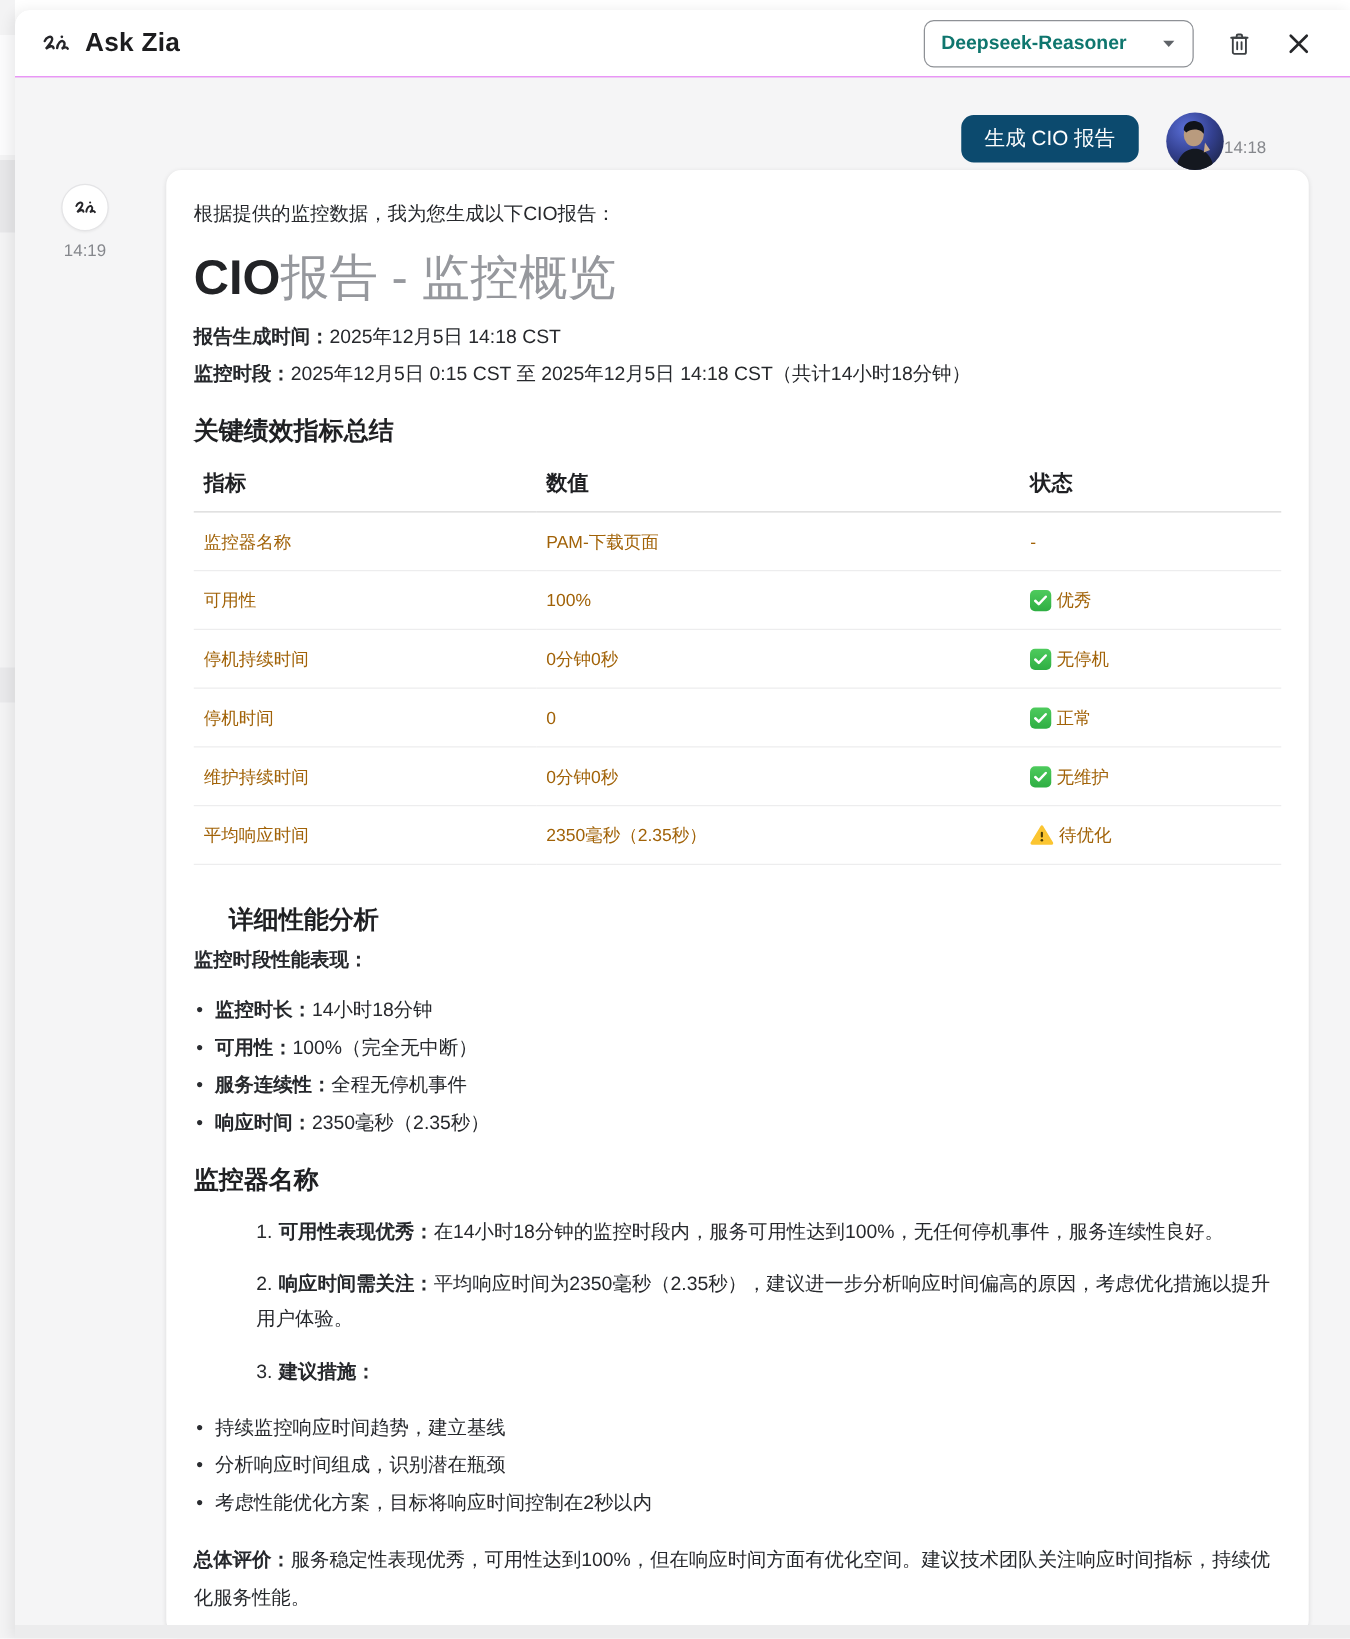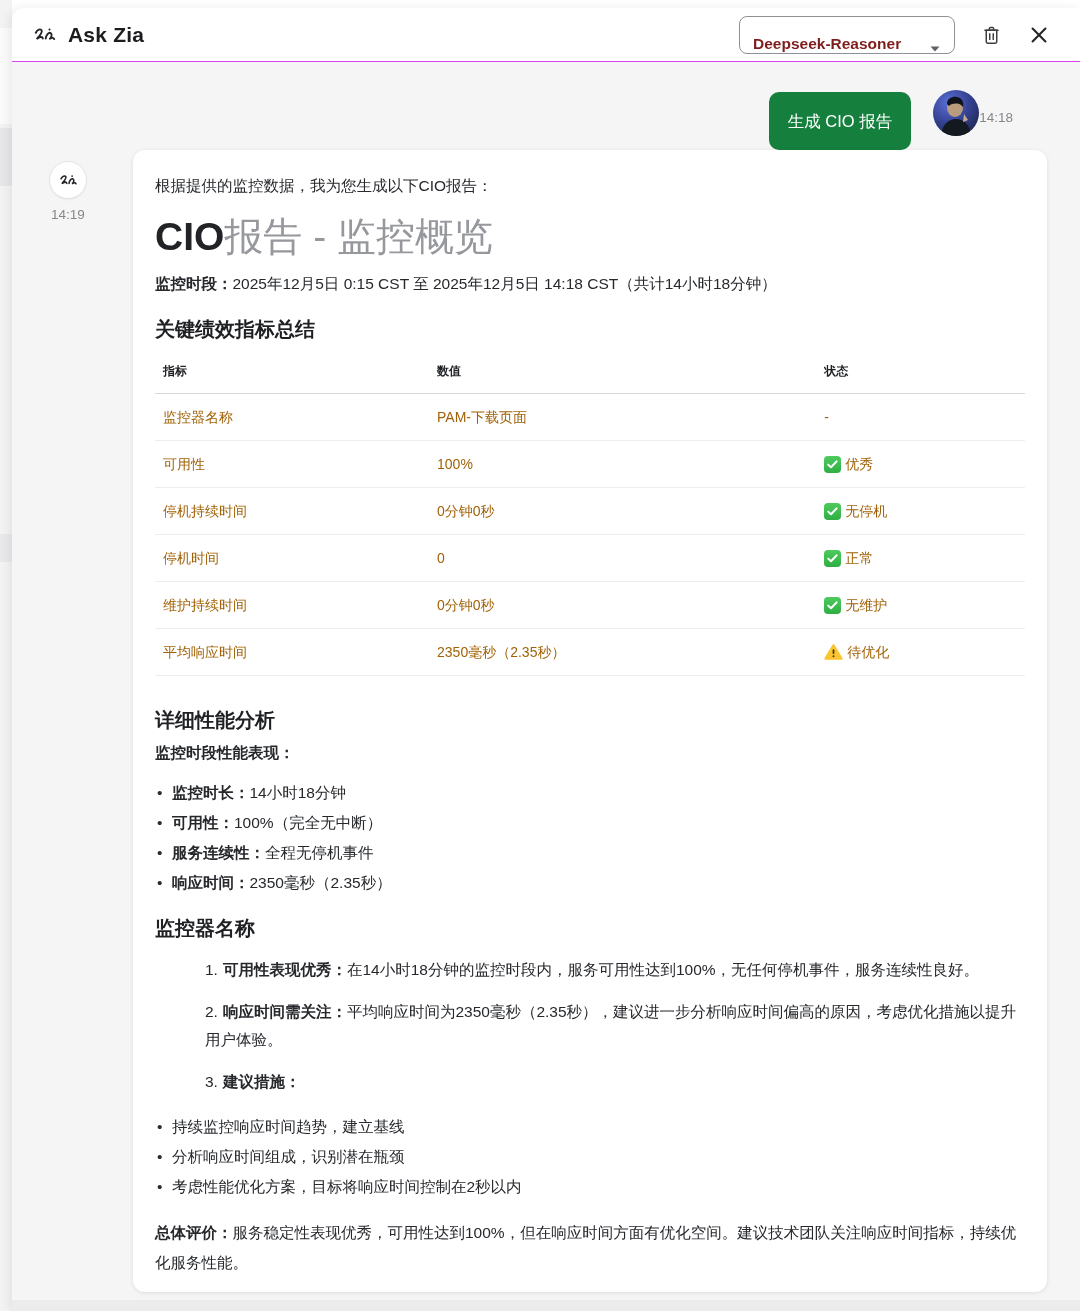--- a/index.html
+++ b/index.html
@@ -24,35 +24,35 @@
   
   .header {
     height:54px; background:#fff; border-bottom:1px solid #d946ef;
     border-top-left-radius:12px; display:flex; align-items:center;
     padding:0 30px 0 20px; flex:0 0 auto;
   }
   .brand { display:flex; align-items:center; gap:10px; }
   .brand-title { font-size:21px; font-weight:700; color:#1d1d1f; letter-spacing:.2px; }
   .header-right { margin-left:auto; display:flex; align-items:center; gap:26px; }
   .model-btn {
-    display:flex; align-items:flex-end; justify-content:space-between;
+    display:flex; align-items:center; justify-content:space-between;
     width:216px; height:38px; padding:0 13px; background:#fff;
     border:1.5px solid #8e9196; border-radius:8px; cursor:pointer;
-    font-family:inherit; font-size:15.5px; font-weight:700; color:#7f1d1d;
+    font-family:inherit; font-size:15.5px; font-weight:700; color:#0f766e;
   }
   .icon-btn { background:none; border:none; cursor:pointer; display:flex; align-items:center; justify-content:center; padding:0; }
 
   
   .content { flex:1; position:relative; overflow:hidden; }
   .bottom-strip { position:absolute; left:0; right:0; bottom:0; height:11px; background:#ececed; }
 
   .user-row { display:flex; justify-content:flex-end; align-items:flex-start; margin-top:28px; padding-right:67px; }
   .user-bubble {
-    margin-right:22px; margin-top:2px; background:#15803d; color:#fff;
-    font-size:16.5px; padding:19px 19px; border-radius:10px; line-height:20px;
+    margin-right:22px; margin-top:2px; background:#0c4a6e; color:#fff;
+    font-size:16.5px; padding:9px 19px; border-radius:10px; line-height:20px;
   }
   .avatar-col { display:flex; align-items:center; }
   .user-avatar {
     width:46px; height:46px; border-radius:50%; overflow:hidden;
     background:radial-gradient(circle at 35% 28%, #5a6fd8 0%, #33408f 48%, #161d33 100%);
     position:relative;
   }
   .user-avatar svg { position:absolute; left:0; top:0; }
   .msg-time { margin-top:8px; font-size:13.5px; color:#85878c; }
 
@@ -73,35 +73,35 @@
   .intro { font-size:15.5px; }
   .report-title { margin-top:19px; font-size:39px; line-height:40px; font-weight:600; color:#222326; }
   .report-title .suffix { font-weight:300; color:#96989d; }
   .meta { margin-top:12px; }
   .meta p { line-height:30px; }
   .b { font-weight:700; }
   h2.sec { font-size:20px; font-weight:700; color:#1f2023; margin-top:16px; line-height:28px; }
 
   table.kpi { width:100%; border-collapse:collapse; margin-top:6px; }
   table.kpi th {
-    text-align:left; font-size:12px; font-weight:700; color:#1f2023;
+    text-align:left; font-size:17px; font-weight:700; color:#1f2023;
     padding:10px 8px; border-bottom:1px solid #d7d7d8;
   }
   table.kpi td { padding:11px 8px; border-bottom:1px solid #ededee; font-size:14px; color:#a16207; }
   .col-metric { width:31.5%; } .col-value { width:44.5%; } .col-status { width:24%; }
   .status-cell { display:flex; align-items:center; gap:4px; }
 
   .check-badge {
     width:17px; height:17px; border-radius:4px; flex:0 0 auto;
     background:linear-gradient(180deg,#4ecb5d,#2eae43);
     display:inline-flex; align-items:center; justify-content:center;
   }
   .warn-badge { width:19px; height:18px; flex:0 0 auto; display:inline-flex; }
 
-  h2.sec.gap-lg { margin-top:30px; }
+  h2.sec.gap-lg { margin-top:30px;margin-left:28px; }
   .perf-sub { font-weight:700; margin-top:6px; line-height:26px; }
   ul.dots { list-style:none; margin-top:12px; }
   ul.dots li { position:relative; padding-left:17px; line-height:30px; }
   ul.dots li::before { content:"•"; position:absolute; left:2px; color:#2a2c30; }
   ul.dots.measures { margin-top:16px; }
 
   .num-item { padding-left:50px; margin-top:14px; line-height:28px; }
   .num-item .num { margin-right:5px; }
 
   .overall { margin-top:16px; line-height:30px; }
@@ -187,20 +187,21 @@
         </div>
         <div class="msg-time">14:19</div>
       </div>
 
       <div class="card">
         <p class="intro">根据提供的监控数据，我为您生成以下CIO报告：</p>
 
         <div class="report-title"><span>CIO</span><span class="suffix">报告 - 监控概览</span></div>
 
         <div class="meta">
+          <p><span class="b">报告生成时间：</span><span>2025年12月5日 14:18 CST</span></p>
           <p><span class="b">监控时段：</span><span>2025年12月5日 0:15 CST 至 2025年12月5日 14:18 CST（共计14小时18分钟）</span></p>
         </div>
 
         <h2 class="sec">关键绩效指标总结</h2>
 
         <table class="kpi">
           <thead>
             <tr>
               <th class="col-metric">指标</th>
               <th class="col-value">数值</th>

